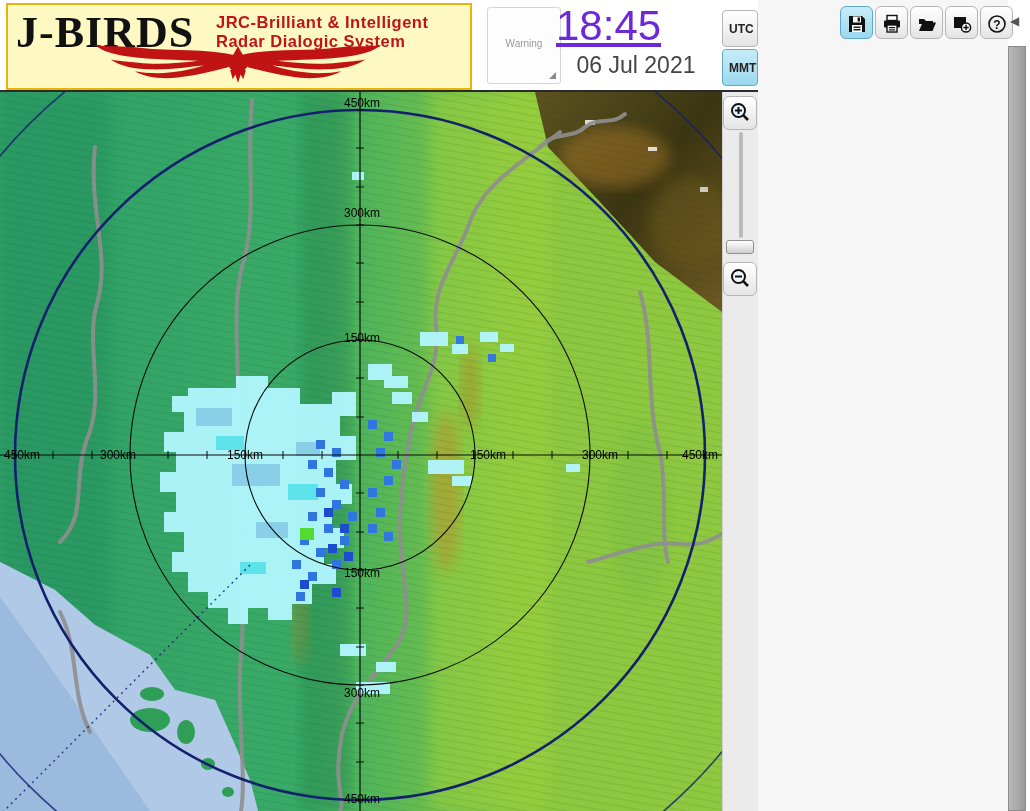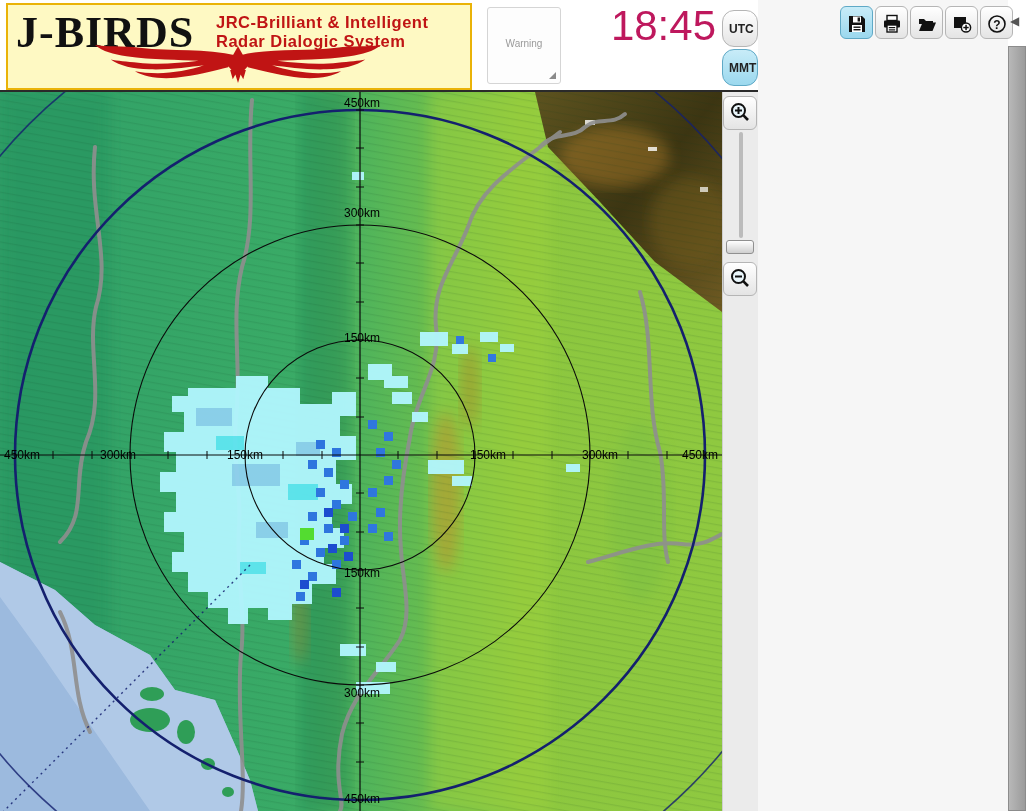--- a/index.html
+++ b/index.html
@@ -7,28 +7,28 @@
        font-family:"Liberation Sans","DejaVu Sans",sans-serif;outline:1px solid #1a1a1a;}
   .abs{position:absolute;}
   
   #hdr{left:0;top:0;width:758px;height:90px;background:#fff;border-bottom:2px solid #2a2a2a;}
   #logo{left:6px;top:3px;width:462px;height:83px;border:2px solid #eab308;background:#fef9c3;}
   #logo-title{left:8px;top:2px;font-family:"Liberation Serif","DejaVu Serif",serif;
               font-weight:bold;font-size:44px;color:#111;letter-spacing:1px;}
   .logo-sub{left:208px;color:#c01414;font-weight:bold;font-size:16.5px;letter-spacing:.5px;}
   #logo-sub1{top:8px;} #logo-sub2{top:27px;}
   #eagle{left:10px;top:40px;}
-  .panelbtn{background:linear-gradient(#ffffff,#e4e4e4);border:1px solid #b5b5b5;border-radius:12px;
+  .panelbtn{background:linear-gradient(#ffffff,#e4e4e4);border:1px solid #b5b5b5;border-radius:4px;
             color:#222;text-align:center;box-sizing:border-box;cursor:pointer;}
   #warning-btn{left:487px;top:7px;width:72px;height:75px;background:#fdfdfd;border:1px solid #d5d5d5;
                border-radius:3px;color:#9a9a9a;font-size:10px;line-height:72px;text-align:center;position:absolute;}
   .corner{position:relative;}
   .corner::after{content:"";position:absolute;right:4px;bottom:4px;width:0;height:0;
                  border-left:7px solid transparent;border-bottom:7px solid #8a8a8a;}
-  #clock-time{left:556px;top:2px;width:160px;text-align:right;font-size:42px;color:#be185d;}
+  #clock-time{left:556px;top:2px;width:160px;text-align:left;font-size:42px;color:#6d28d9;text-decoration:underline;}
   #clock-date{left:548px;top:52px;width:176px;text-align:center;font-size:23px;color:#454545;}
   .tzbtn{left:722px;width:36px;height:37px;font-size:12px;font-weight:bold;line-height:35px;position:absolute;}
   #tz-utc{top:10px;}
   #tz-mmt{top:49px;}
   .tzbtn.active{background:linear-gradient(#cdeef8,#92d4ec);border-color:#5fa9c6;}
   
   .toolbtn{top:6px;width:33px;height:33px;border-radius:6px;position:absolute;padding:0;}
   .toolbtn svg{margin-top:5px;}
   .toolbtn.active{background:linear-gradient(#c4ecf9,#8ed3ec);border-color:#55a8c9;}
   #panel-collapse{left:1010px;top:14px;font-size:12px;color:#555;position:absolute;}
@@ -61,20 +61,21 @@
           <path id="wing" d="M218 16 C 170 4 120 10 70 4 C 45 1 18 3 2 0 C 14 10 30 14 50 17 C 90 23 130 22 160 24 C 130 28 95 30 68 27 C 50 25 36 24 26 22 C 40 32 60 36 85 37 C 115 38 145 34 168 31 C 148 38 120 43 98 43 C 84 43 72 42 63 40 C 78 49 100 52 125 50 C 155 47 185 39 205 34 Z"></path>
           <use href="#wing" transform="translate(440,0) scale(-1,1)"></use>
           <ellipse cx="220" cy="28" rx="15" ry="13"></ellipse>
           <path d="M212 16 L220 2 L228 16 Z"></path>
           <path d="M208 38 L232 38 L228 52 L224 45 L220 58 L216 45 L212 52 Z"></path>
         </g>
       </svg>
     </div>
     <div id="warning-btn" class="corner">Warning</div>
     <div id="clock-time" class="abs">18:45</div>
+    <div id="clock-date" class="abs">06 Jul 2021</div>
     <button id="tz-utc" class="tzbtn panelbtn">UTC</button>
     <button id="tz-mmt" class="tzbtn panelbtn active">MMT</button>
   </div>
 
   <div id="rpanel" class="abs">
 
     <button class="toolbtn panelbtn active" style="left:82px">
       <svg width="20" height="20" viewBox="0 0 20 20">
         <path d="M2 2 h13 l3 3 v13 h-16 z" fill="#111"></path>
         <rect x="6" y="2.5" width="8" height="6" fill="#fff"></rect>

